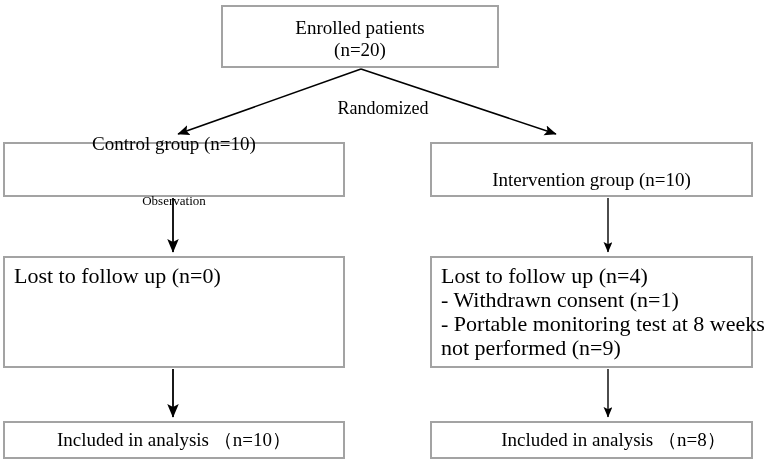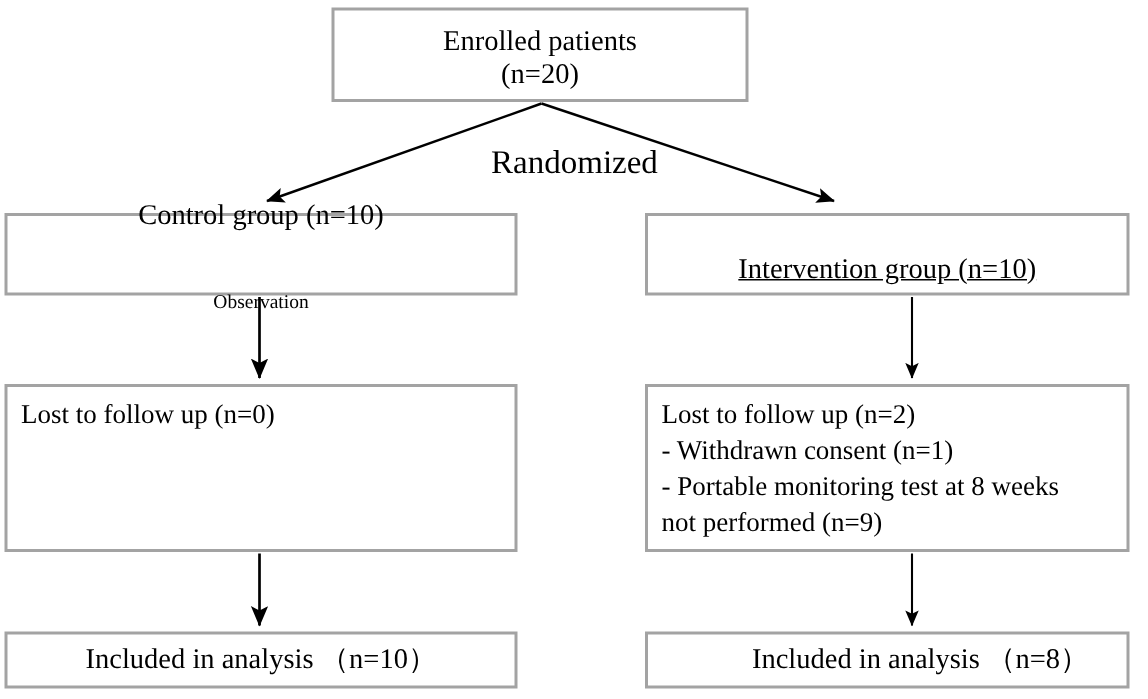--- a/index.html
+++ b/index.html
@@ -46,21 +46,21 @@
     text-align: center;
     white-space: nowrap;
   }
   .sub-line {
     font-size: 13px;
     line-height: 16px;
     text-align: right;
     white-space: nowrap;
   }
   .body-line {
-    font-size: 18px;
+    font-size: 22px;
     line-height: 24px;
     text-align: left;
     white-space: nowrap;
   }
   #box-enrolled {
     left: 221px;
     top: 5px;
     width: 278px;
     height: 63px;
     padding-top: 4px;
@@ -72,21 +72,20 @@
     height: 55px;
     padding-top: 3px;
     gap: 38px;
   }
   #box-intervention {
     left: 430px;
     top: 142px;
     width: 323px;
     height: 55px;
     padding-top: 20px;
-    text-decoration: underline;
   }
   #box-lost-control {
     left: 3px;
     top: 256px;
     width: 342px;
     height: 112px;
     padding: 6px 0 0 9px;
   }
   #box-lost-intervention {
     left: 430px;
@@ -112,21 +111,21 @@
     font-size: 19px;
     line-height: 22px;
     white-space: nowrap;
   }
   #label-randomized {
     position: absolute;
     left: 313px;
     top: 97px;
     width: 140px;
     text-align: center;
-    font-size: 22px;
+    font-size: 18px;
     line-height: 22px;
     white-space: nowrap;
   }
 </style>
 </head>
 <body>
 
 <div id="flow">
 
   <svg class="connectors" viewBox="0 0 765 466" width="765" height="466" xmlns="http://www.w3.org/2000/svg">
@@ -166,21 +165,21 @@
   </div>
 
   <div class="box" id="box-lost-control">
     <div class="body-line">Lost to follow up (n=0)</div>
     <div class="body-line"></div>
     <div class="body-line"></div>
     <div class="body-line"></div>
   </div>
 
   <div class="box" id="box-lost-intervention">
-    <div class="body-line">Lost to follow up (n=2)</div>
+    <div class="body-line">Lost to follow up (n=4)</div>
     <div class="body-line">- Withdrawn consent (n=1)</div>
     <div class="body-line">- Portable monitoring test at 8 weeks</div>
     <div class="body-line">not performed (n=9)</div>
   </div>
 
   <div class="box center" id="box-included-control">
     <div class="analysis-line">Included in analysis （n=10）</div>
   </div>
 
   <div class="box center" id="box-included-intervention">

